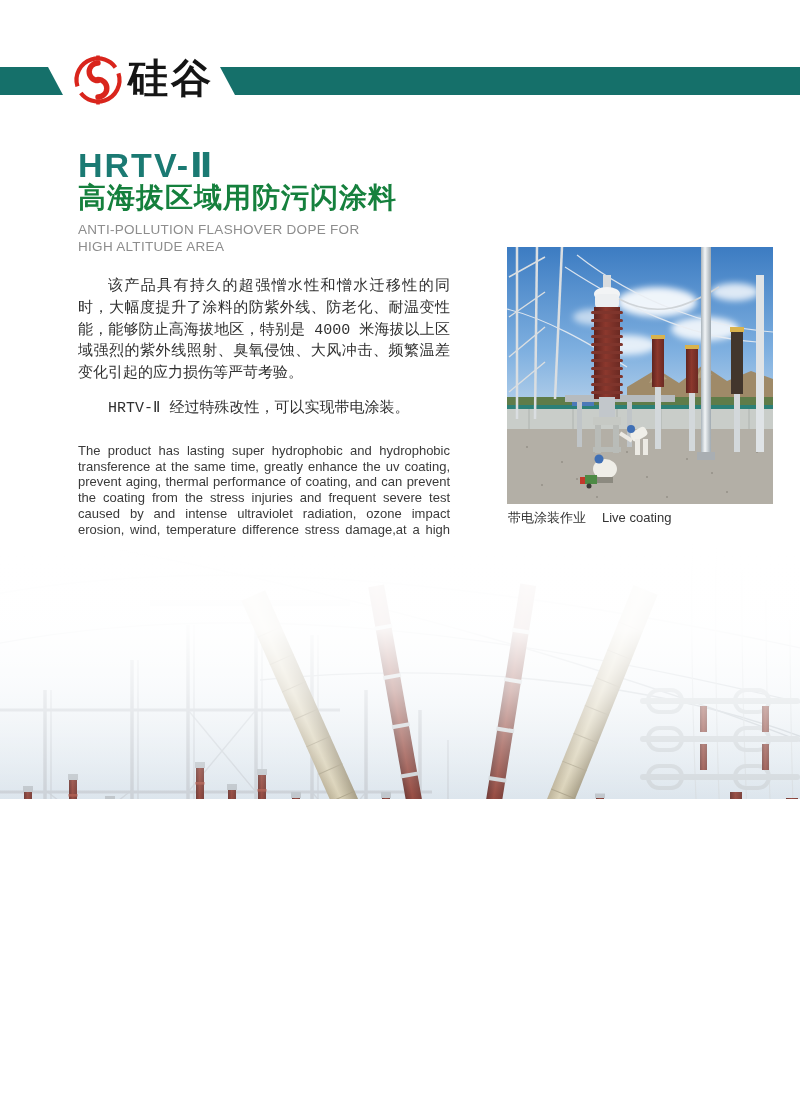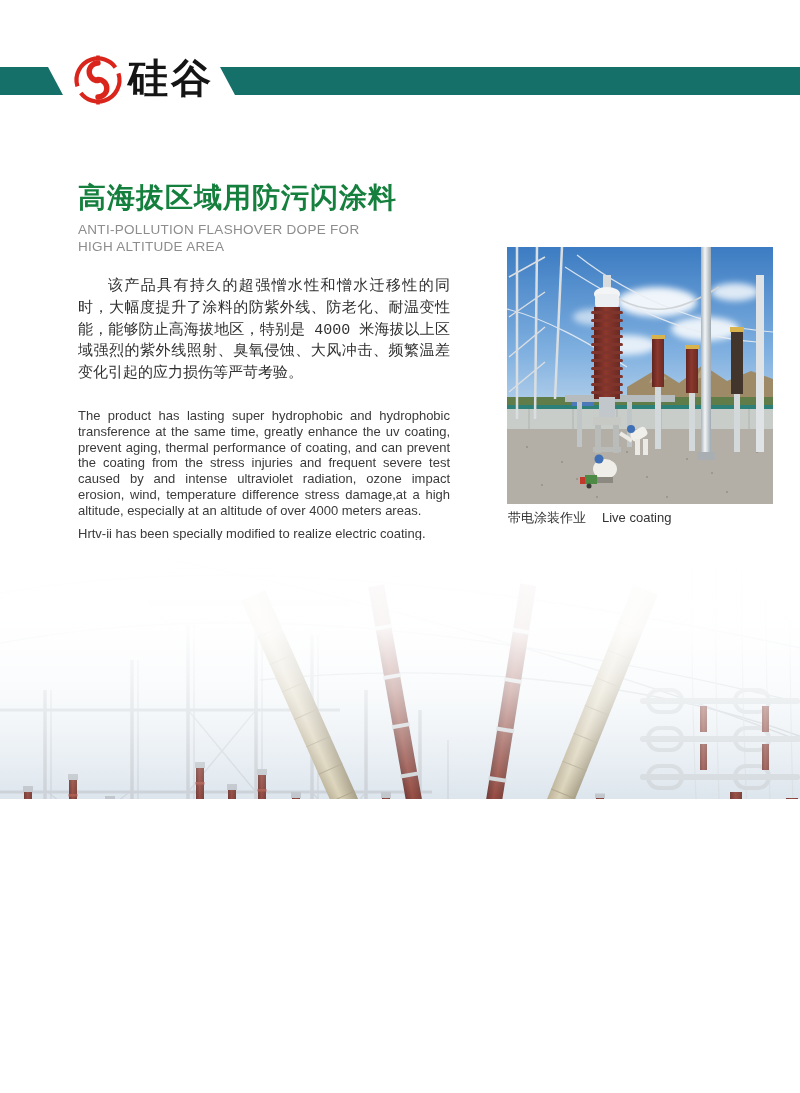--- a/index.html
+++ b/index.html
@@ -51,28 +51,30 @@
         <circle cx="26" cy="26" r="21.5" fill="none" stroke="#d9251c" stroke-width="4.2" stroke-dasharray="60 7.5"></circle>
       </g>
       <rect x="24.2" y="1.5" width="3.6" height="5" fill="#d9251c"></rect>
       <rect x="24.2" y="45.5" width="3.6" height="5" fill="#d9251c"></rect>
       <path d="M26 9 a8.8 8.8 0 1 0 0 17.6" fill="none" stroke="#d9251c" stroke-width="5.4" stroke-linecap="round"></path>
       <path d="M26 43 a8.8 8.8 0 1 0 0 -17.6" fill="none" stroke="#d9251c" stroke-width="5.4" stroke-linecap="round"></path>
     </svg>
   </div>
   <div class="brand-text">硅谷</div>
 
+  <div class="title-model">HRTV-Ⅱ</div>
   <div class="title-zh">高海拔区域用防污闪涂料</div>
   <div class="title-en">
     <div>ANTI-POLLUTION FLASHOVER DOPE FOR</div>
     <div>HIGH ALTITUDE AREA</div>
   </div>
 
   <div class="text-col">
     <p class="p-zh">该产品具有持久的超强憎水性和憎水迁移性的同时，大幅度提升了涂料的防紫外线、防老化、耐温变性能，能够防止高海拔地区，特别是 4000 米海拔以上区域强烈的紫外线照射、臭氧侵蚀、大风冲击、频繁温差变化引起的应力损伤等严苛考验。</p>
+    <p class="p-zh p-zh2">HRTV-Ⅱ 经过特殊改性，可以实现带电涂装。</p>
     <p class="p-en">The product has lasting super hydrophobic and hydrophobic transference at the same time, greatly enhance the uv coating, prevent aging, thermal performance of coating, and can prevent the coating from the stress injuries and frequent severe test caused by and intense ultraviolet radiation, ozone impact erosion, wind, temperature difference stress damage,at a high altitude, especially at an altitude of over 4000 meters areas.</p>
     <p class="p-en p-en2">Hrtv-ii has been specially modified to realize electric coating.</p>
   </div>
 
   <figure class="fig-small">
     <svg viewBox="0 0 266 257" preserveAspectRatio="none">
       <defs>
         <linearGradient id="skyB" x1="0" y1="0" x2="0" y2="1">
           <stop offset="0" stop-color="#3c7cc2"></stop>
             <stop offset=".55" stop-color="#7fb0e0"></stop>

